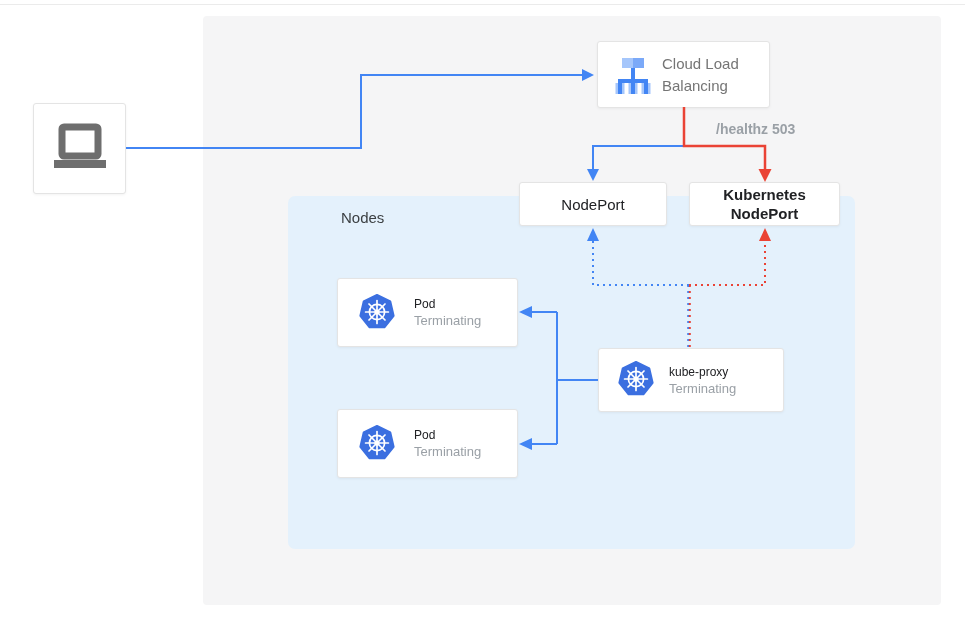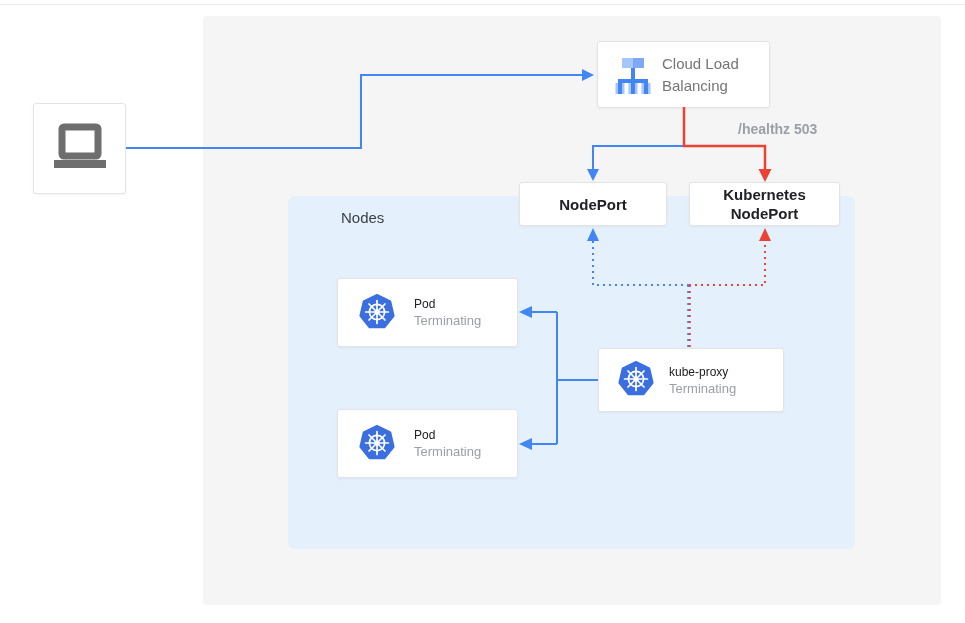--- a/index.html
+++ b/index.html
@@ -30,36 +30,36 @@
     position:absolute; background:#ffffff;
     border:1px solid #e4e4e4; border-radius:3px;
     box-shadow:0 1px 3px rgba(0,0,0,0.05);
     display:flex; align-items:center;
   }
   .laptop-box { left:33px; top:103px; width:93px; height:91px; justify-content:center; }
   .clb-box { left:597px; top:41px; width:173px; height:67px; padding-left:13px; gap:7px; }
   .clb-box .clb-text { font-size:15px; color:#757575; line-height:1.45; width:84px; }
   .nodeport-box {
     left:519px; top:182px; width:148px; height:44px;
-    justify-content:center; font-size:15px; font-weight:700; color:#202124;
+    justify-content:center; font-size:15px; font-weight:400; color:#202124;
   }
   .hcnp-box {
     left:689px; top:182px; width:151px; height:44px;
     justify-content:center; text-align:center;
     font-size:15px; font-weight:700; color:#202124; line-height:1.3;
   }
   .hcnp-box span { display:block; width:120px; }
   .pod-box { width:181px; height:69px; padding-left:19px; gap:17px; }
   .pod1-box { left:337px; top:278px; }
   .pod2-box { left:337px; top:409px; }
   .kproxy-box { left:598px; top:348px; width:186px; height:64px; padding-left:17px; gap:13px; }
   .stack .title { font-size:12px; color:#202124; }
   .stack .subtitle { font-size:13px; color:#9aa0a6; margin-top:2px; }
   .healthz-label {
-    position:absolute; left:738px; top:121px;
+    position:absolute; left:716px; top:121px;
     font-size:14px; font-weight:700; color:#9aa0a6;
   }
   .overlay {
     position:absolute; left:0; top:0; width:965px; height:623px;
     pointer-events:none;
   }
 </style>
 </head>
 <body>
 

